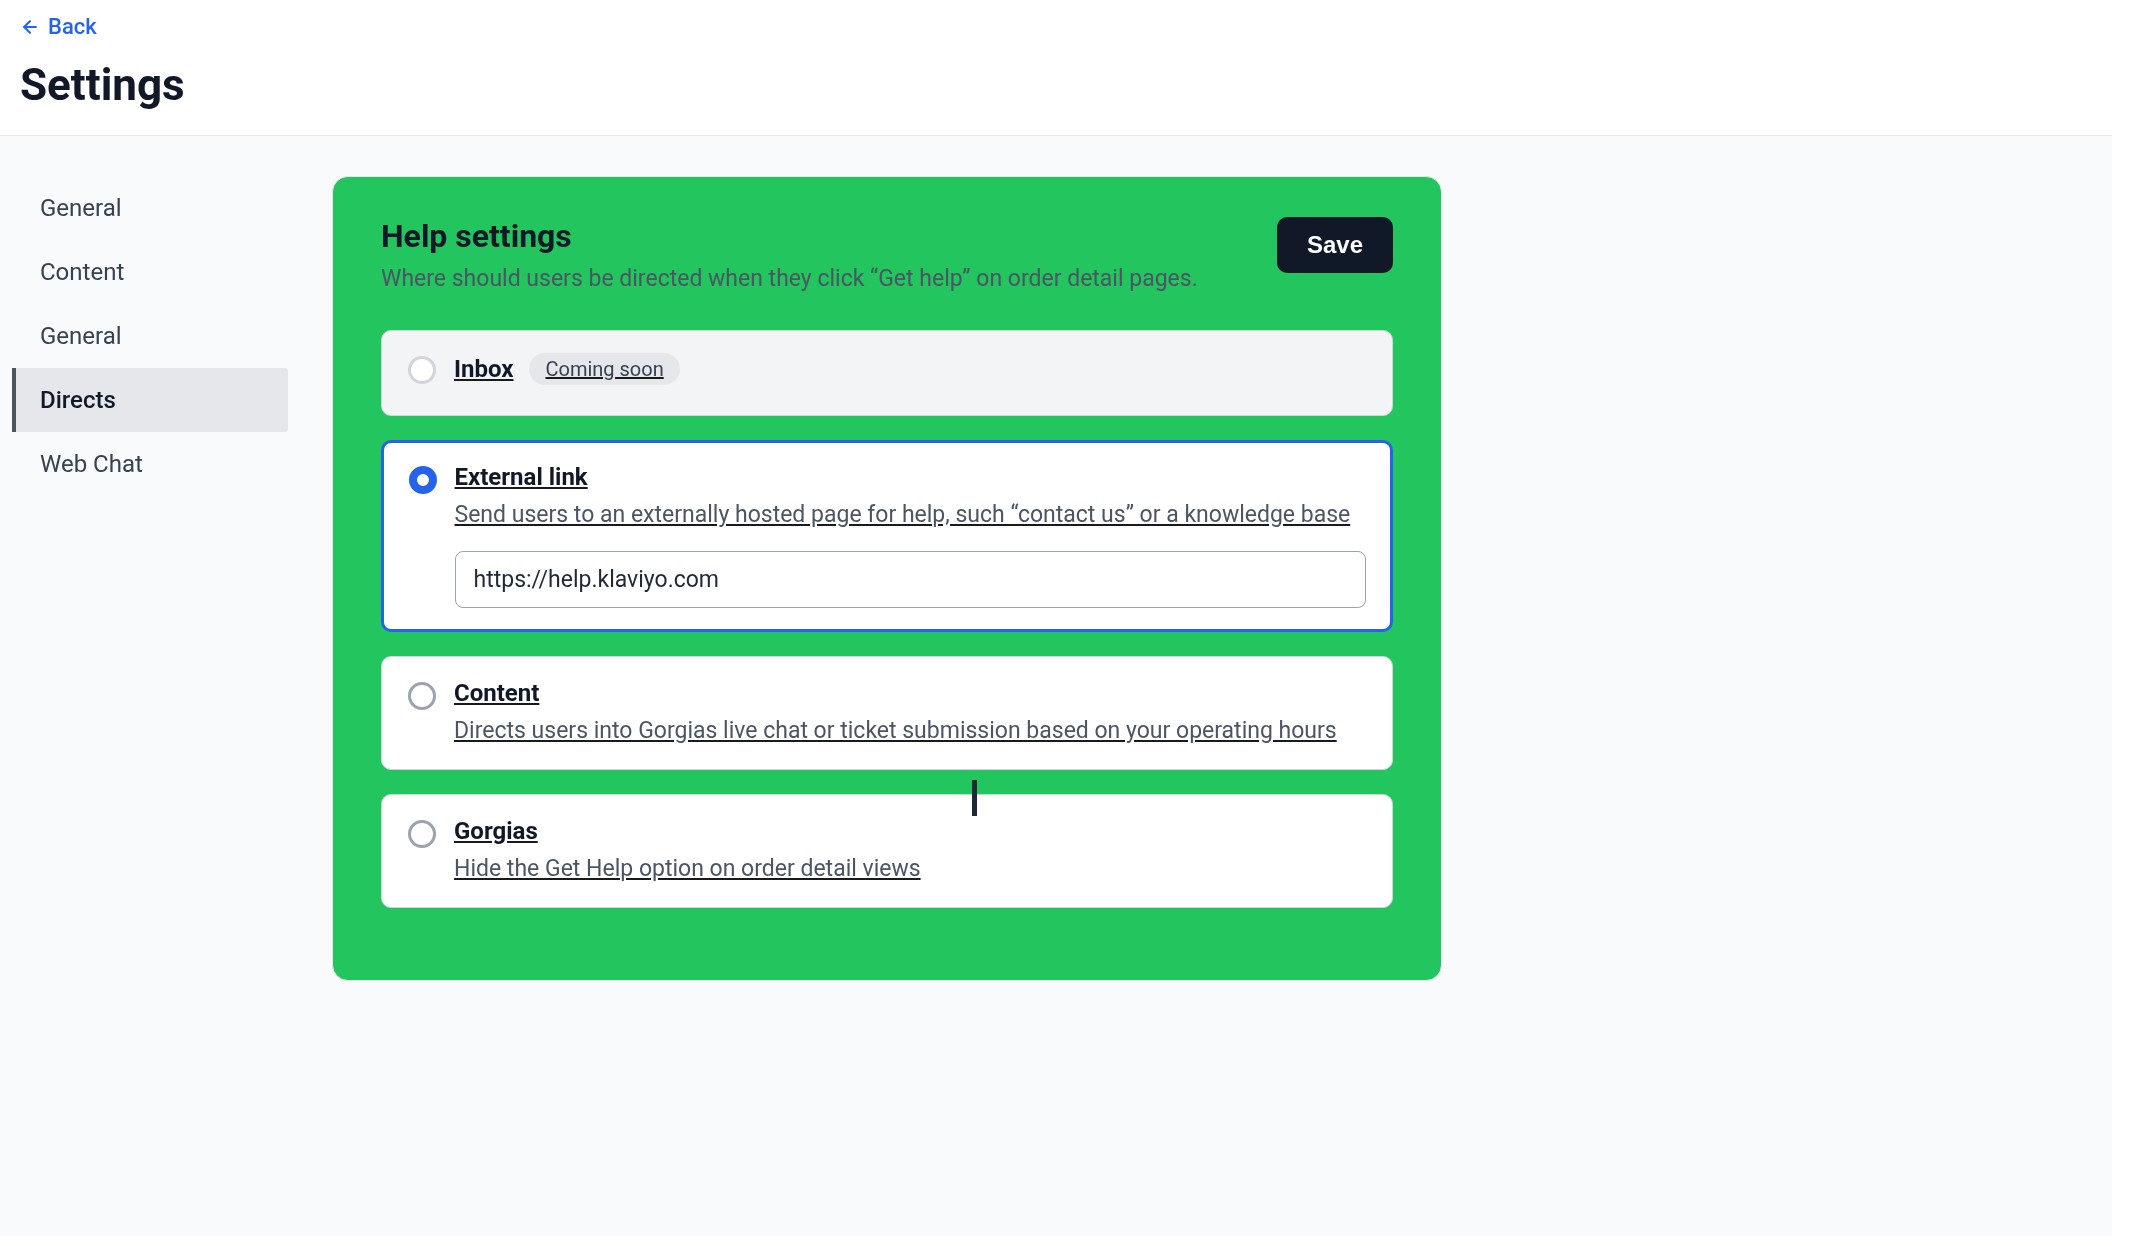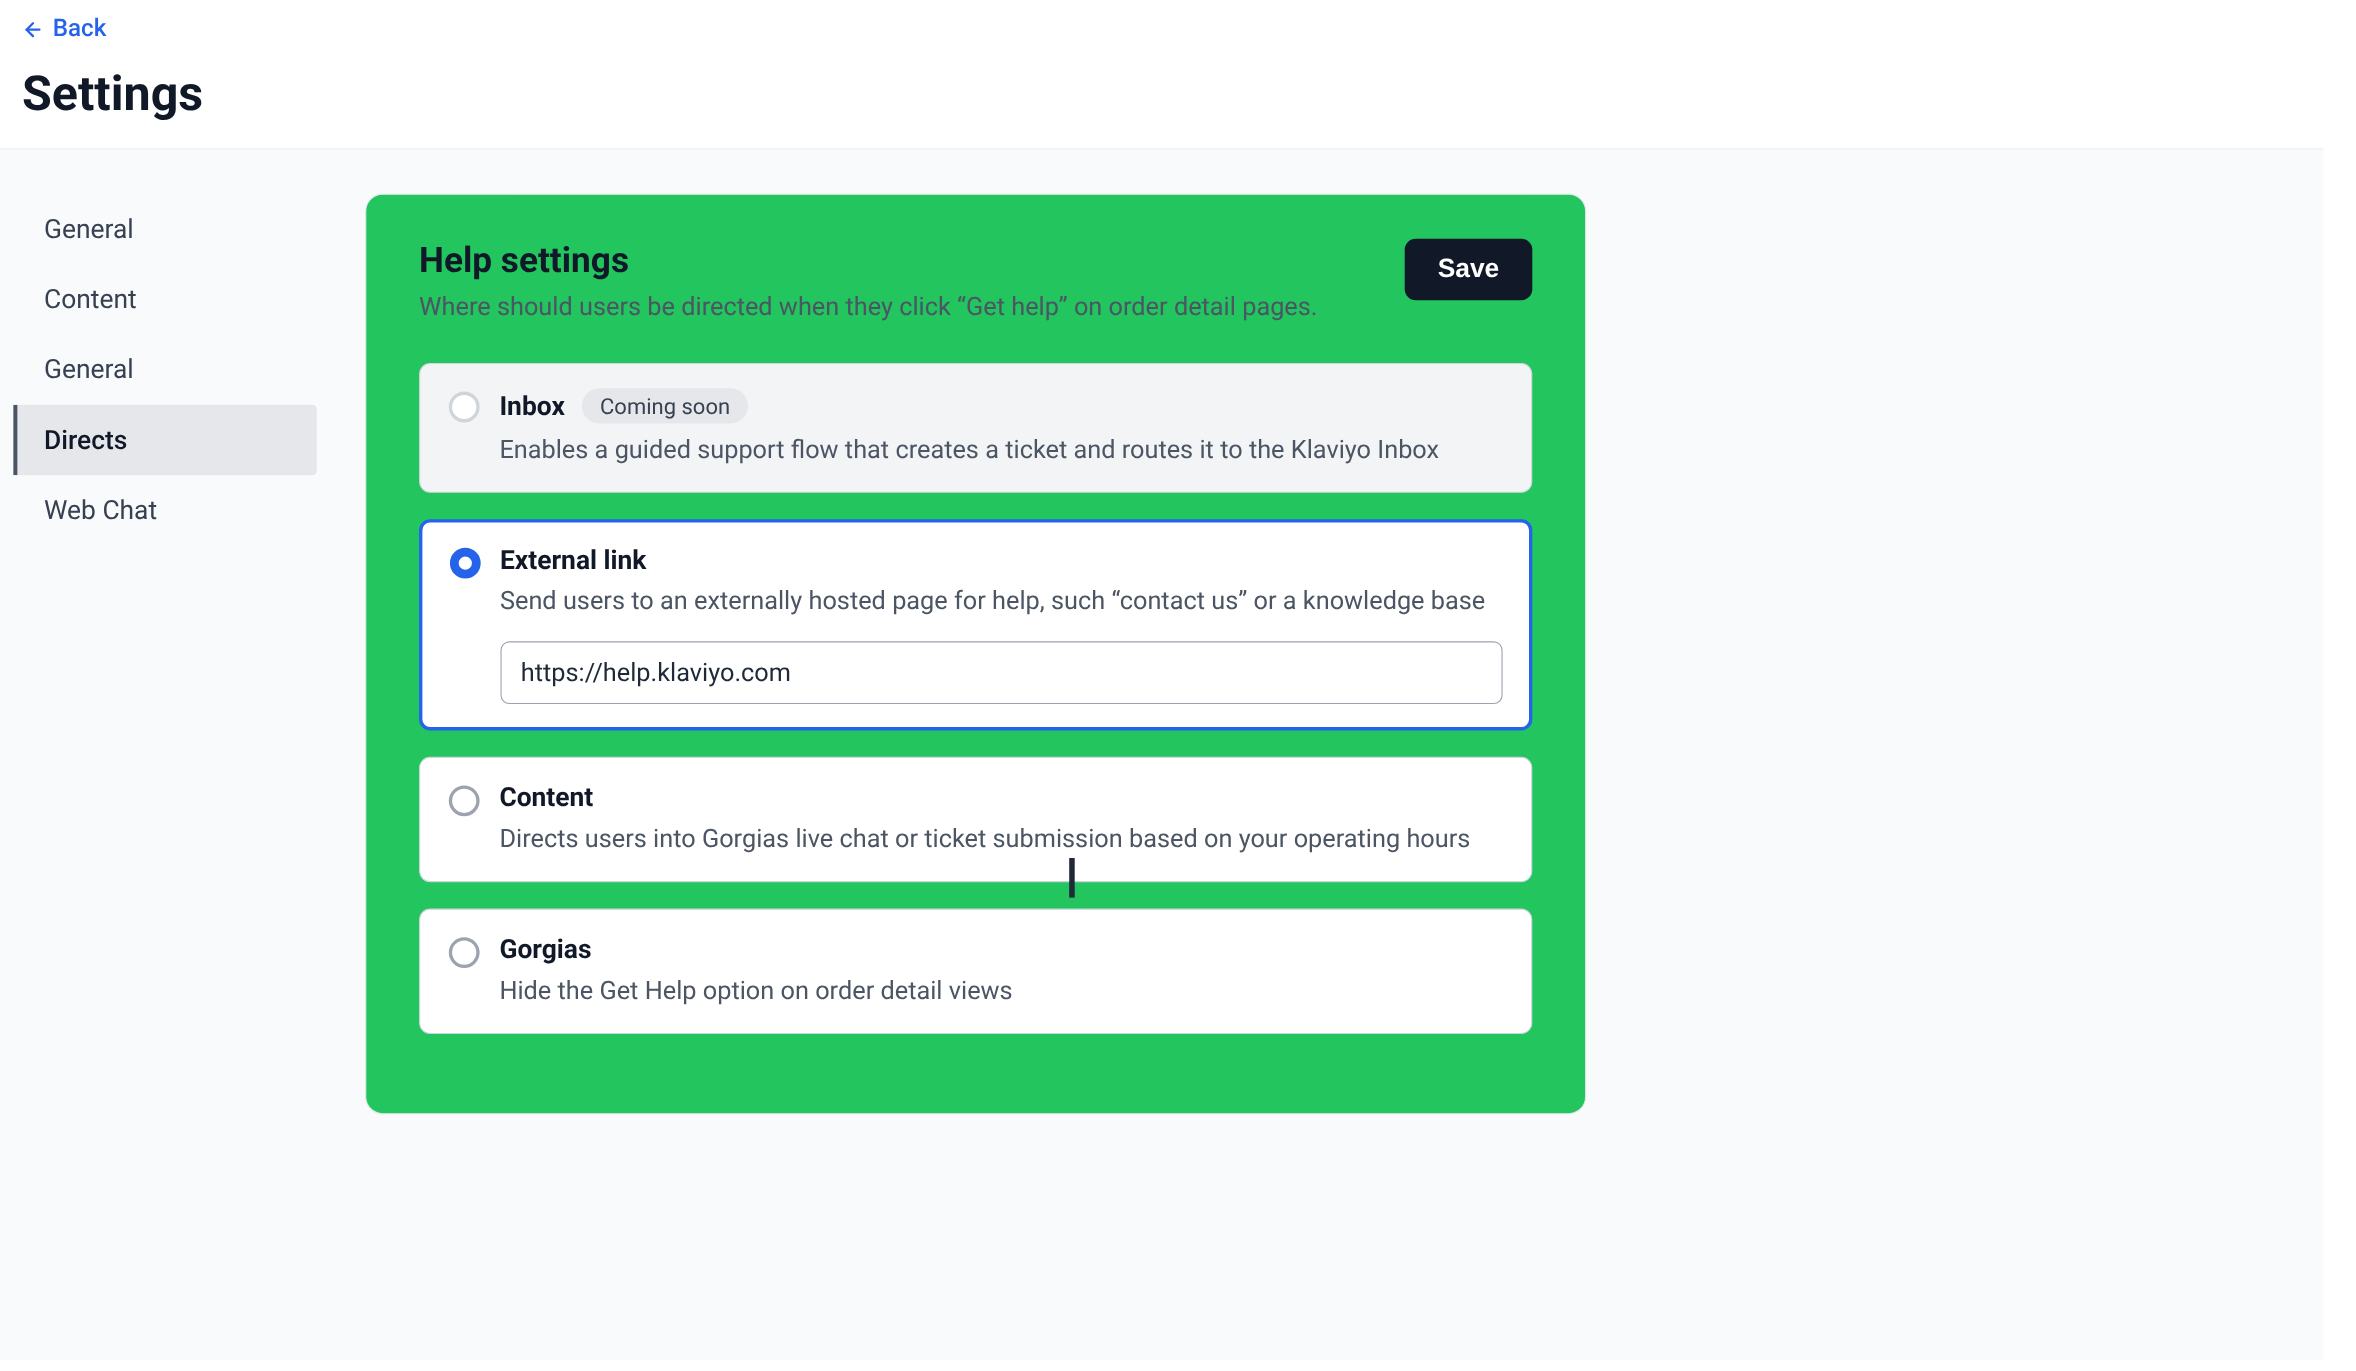--- a/index.html
+++ b/index.html
@@ -118,20 +118,21 @@
   .option {
     border: 1.5px solid #d1d5db;
     border-radius: 10px;
     padding: 22px 26px;
     margin-bottom: 24px;
     display: flex;
     gap: 18px;
     align-items: flex-start;
     cursor: pointer;
     background: #ffffff;
+    text-decoration: underline;
   }
   .option.disabled {
     background: #f3f4f6;
     cursor: default;
   }
   .option.selected {
     border: 3px solid #2563eb;
     padding: 20.5px 24.5px;
   }
   .radio {
@@ -236,21 +237,20 @@
             <button class="save-btn">Save</button>
           </div>
 
           <div class="option disabled">
             <div class="radio"></div>
             <div class="option-body">
               <div class="option-title-row">
                 <span class="option-title">Inbox</span>
                 <span class="badge">Coming soon</span>
               </div>
-              <div class="option-desc">Enables a guided support flow that creates a ticket and routes it to the Klaviyo Inbox</div>
             </div>
           </div>
 
           <div class="option selected">
             <div class="radio"></div>
             <div class="option-body">
               <div class="option-title-row">
                 <span class="option-title">External link</span>
               </div>
               <div class="option-desc">Send users to an externally hosted page for help, such “contact us” or a knowledge base</div>

